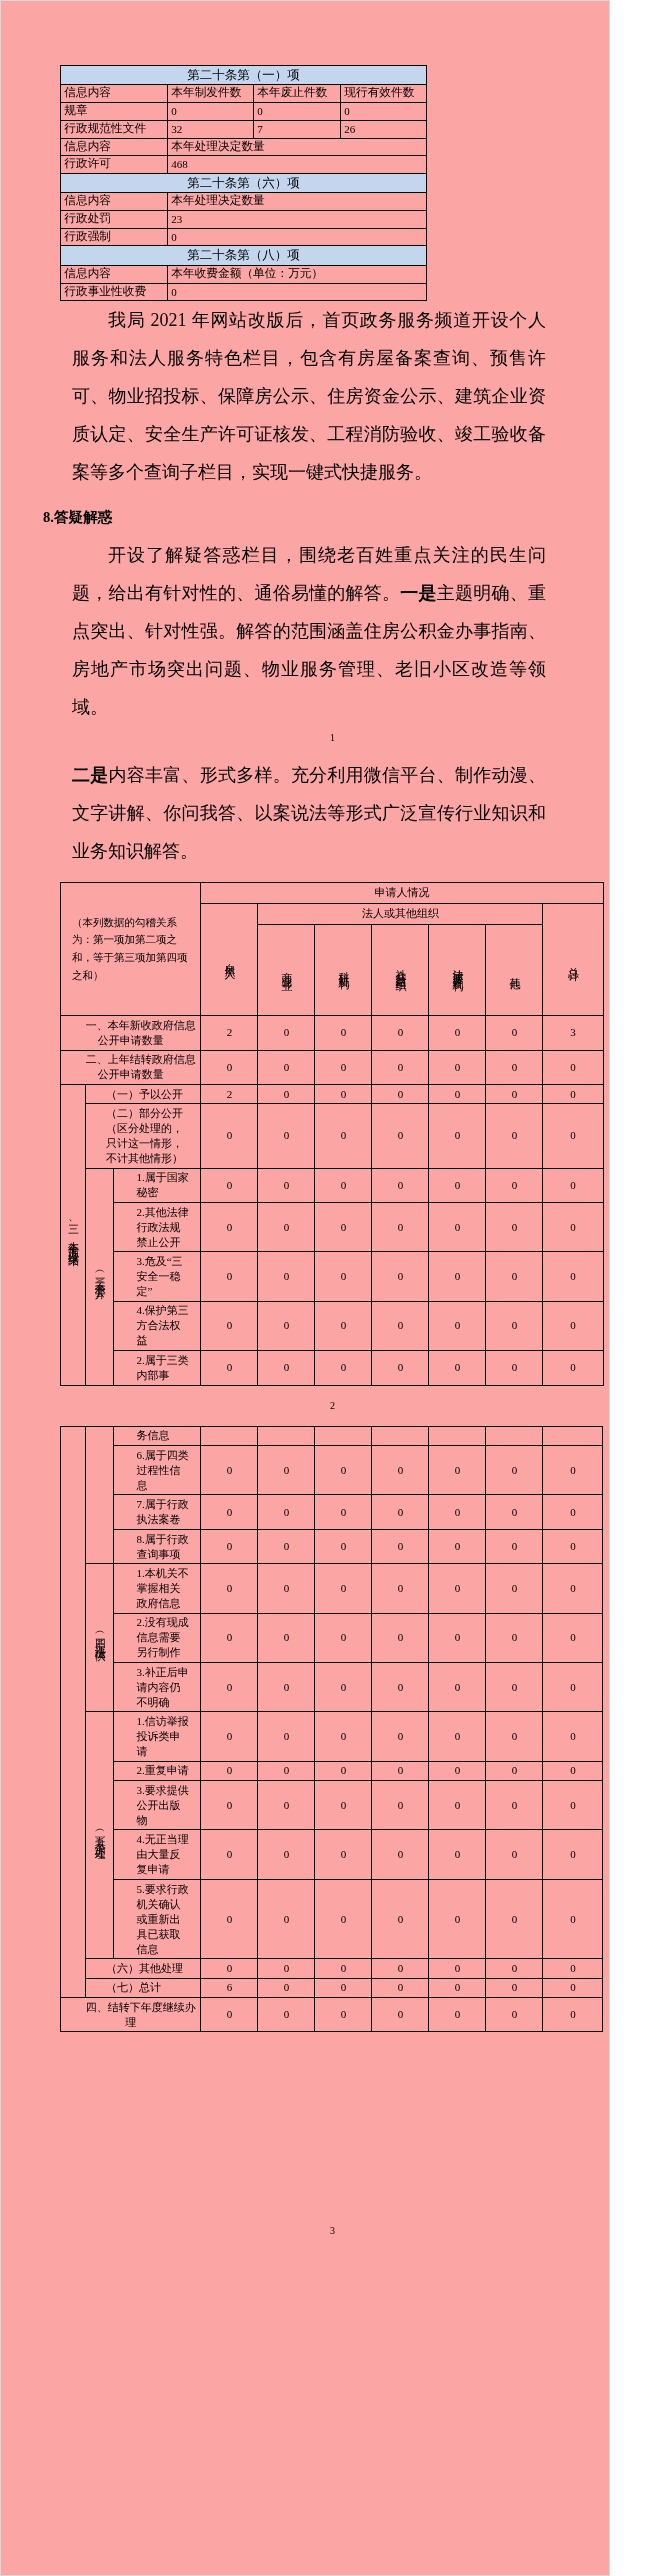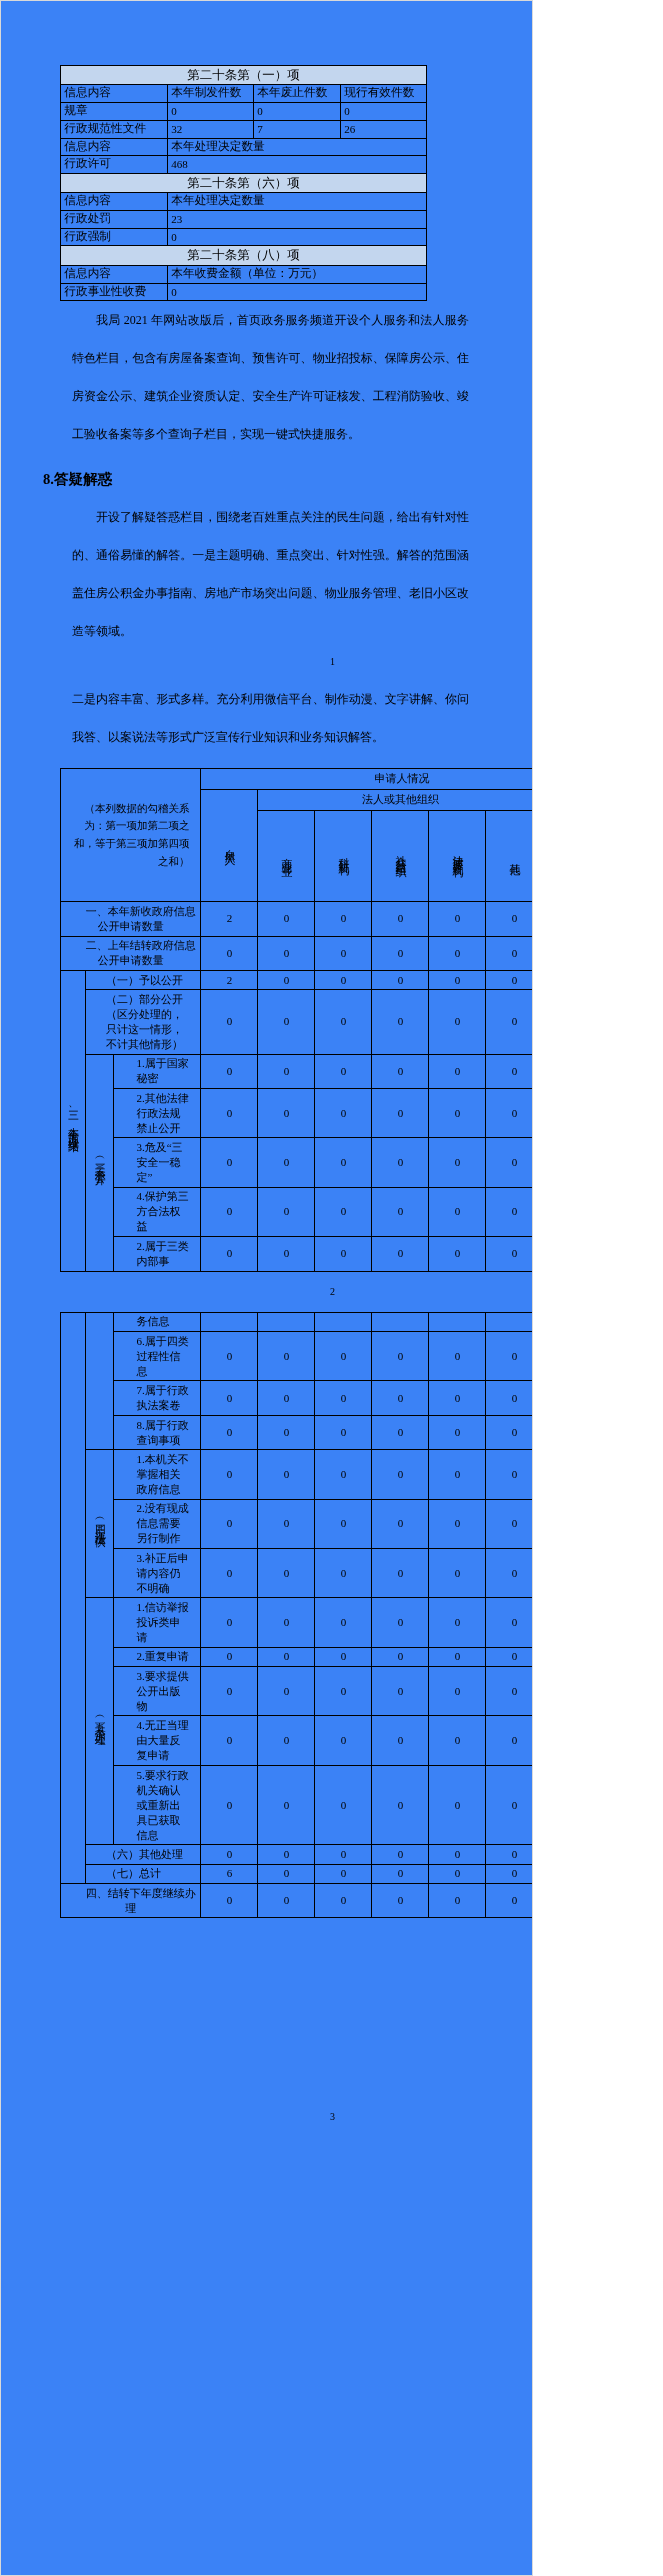--- a/index.html
+++ b/index.html
@@ -1,20 +1,20 @@
 <!DOCTYPE html>
 <html style="font-size:13.4px"><head>
 <meta charset="utf-8">
 <style>
   html,body{margin:0;padding:0;background:#fff;}
   .page{
     position:relative;
-    width:533px;height:2576px;
+    width:610px;height:2576px;
     box-sizing:border-box;
-    background:#3b82f6;
+    background:#fca5a5;
     border:0.8px solid #d9d9d9;
     overflow:hidden;
     font-family:"Liberation Serif","DejaVu Serif",serif;
     color:#000;
   }
   
   table{border-collapse:collapse;}
   .t20{
     margin:64px 0 0 59px;
     width:366px;
@@ -33,32 +33,32 @@
   .t20 td.sec{
     text-align:center;
     font-size:12.5px;
     border-top:1.7px solid #000;
     border-bottom:1.7px solid #000;
     height:18.4px;
   }
   .t20 td.colh{text-align:left;}
   .t20 td.val{font-size:11px;}
   
-  .textblock{margin:0 63px 0 71px;font-size:12px;line-height:38px;text-align:justify;}
+  .textblock{margin:0 63px 0 71px;font-size:18px;line-height:38px;text-align:justify;}
   .heading{font-weight:bold;margin:0 0 0 42px;font-size:14.6px;line-height:38px;}
   .h7{margin-top:115px;}
   .h8{margin-top:6.7px;}
   .h9{margin-top:38px;}
   .para{text-indent:2em;margin:0;}
   .para.noindent{text-indent:0;}
   .pgnum{width:663px;text-align:center;font-size:10px;line-height:13.4px;color:#000;}
   .pg1{margin-top:5px;margin-bottom:11.7px;}
   .pg2{margin-top:13.4px;margin-bottom:13.4px;}
   .pg3{margin-top:192px;}
-  .bold{font-weight:normal;}
+  .bold{font-weight:bold;}
   
   .bt{
     margin-left:59px;
     width:542px;
     table-layout:fixed;
     border:1.7px solid #000;
   }
   .bt td{
     border:0.8px solid #000;
     font-size:11px;
@@ -66,21 +66,21 @@
     padding:1.7px 1.7px;
     text-align:center;
     vertical-align:middle;
     overflow:hidden;
   }
   .bt1{margin-top:11.7px;}
   .bt td.note{
     font-size:10.5px;
     line-height:17.6px;
     padding:3.3px 11px;
-    text-align:right;
+    text-align:left;
     border-bottom:1.7px solid #000;
   }
   .bt tr.hrow3 td{border-bottom:1.7px solid #000;}
   .bt td.hc{text-align:center;height:16.7px;}
   .bt td.lab1{
     text-align:center;
     text-indent:20px;
     padding:1.7px 1.7px 1.7px 1.7px;
   }
   .bt td.lab2{

